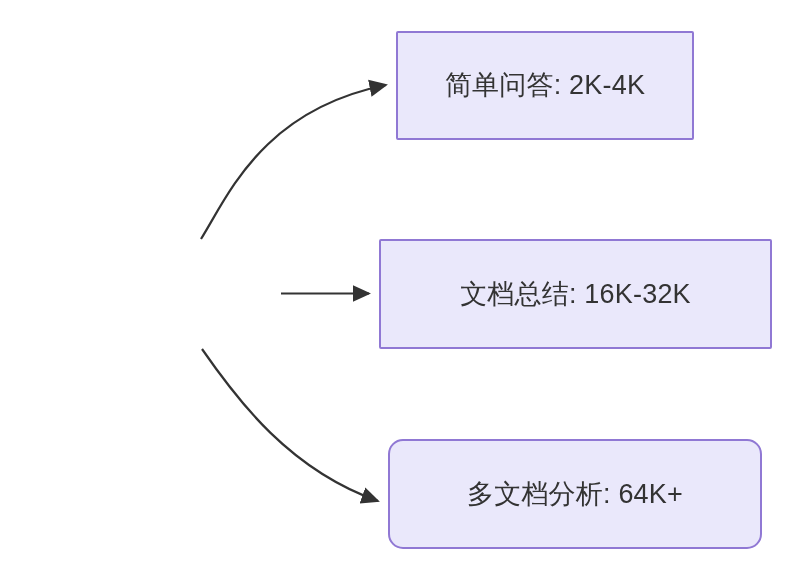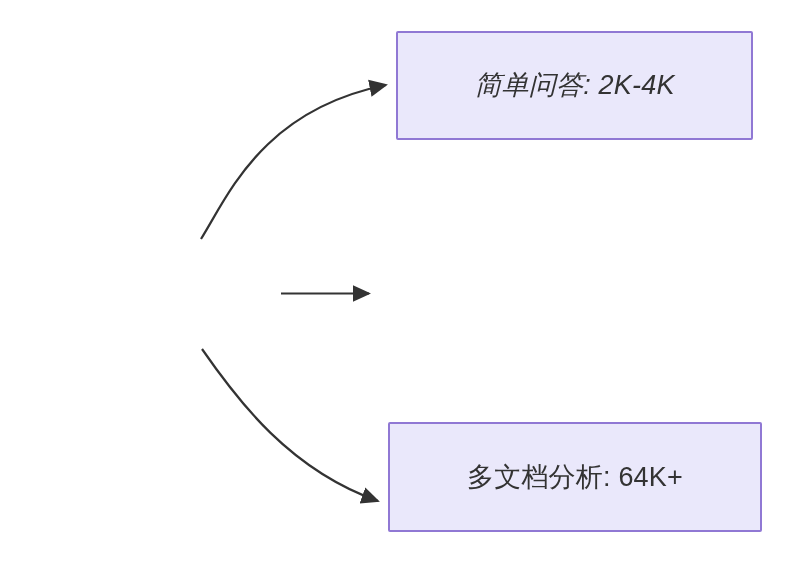--- a/index.html
+++ b/index.html
@@ -42,23 +42,23 @@
   .node-label {
     color: #333333;
     font-size: 27px;
     line-height: 1.2;
     letter-spacing: 0.2px;
     white-space: nowrap;
     text-align: center;
   }
   
   #node-task-type      { left: 31px;  top: 239px; width: 250px; height: 110px; }
-  #node-simple-qa      { left: 396px; top: 31px;  width: 357px; height: 109px; font-style: italic; }
+  #node-simple-qa      { left: 396px; top: 31px;  width: 298px; height: 109px; }
   #node-doc-summary    { left: 379px; top: 239px; width: 393px; height: 110px; }
-  #node-multi-doc      { left: 388px; top: 422px; width: 374px; height: 110px; }
+  #node-multi-doc      { left: 388px; top: 439px; width: 374px; height: 110px; border-radius: 15px; }
 </style>
 </head>
 <body>
 
 <div id="diagram-canvas">
 
   <svg class="edge-layer" viewBox="0 0 787 572" width="787" height="572" xmlns="http://www.w3.org/2000/svg">
     <defs>
       <marker id="arrowhead" markerWidth="9" markerHeight="9" refX="7.5" refY="4.5" orient="auto" markerUnits="strokeWidth">
         <path d="M 0 0.6 L 8.4 4.5 L 0 8.4 z" fill="#333333"></path>
@@ -70,18 +70,21 @@
     <path d="M 281 293.5 L 369 293.5" fill="none" stroke="#333333" stroke-width="2.2" marker-end="url(#arrowhead)"></path>
 
     <path d="M 202 349 C 238 401 290 470 378 501" fill="none" stroke="#333333" stroke-width="2.2" marker-end="url(#arrowhead)"></path>
   </svg>
 
 
   <div class="node" id="node-simple-qa">
     <span class="node-label">简单问答: 2K-4K</span>
   </div>
 
+  <div class="node" id="node-doc-summary">
+    <span class="node-label">文档总结: 16K-32K</span>
+  </div>
 
   <div class="node" id="node-multi-doc">
     <span class="node-label">多文档分析: 64K+</span>
   </div>
 
 </div>
 
 </body></html>

